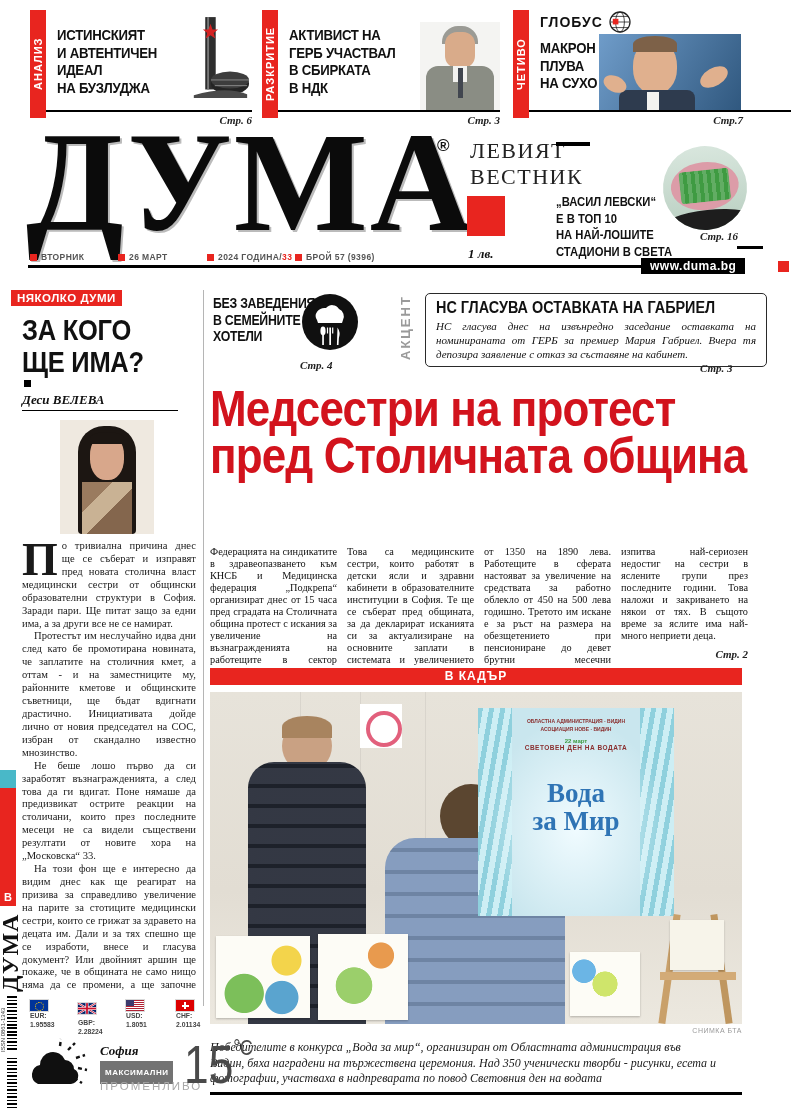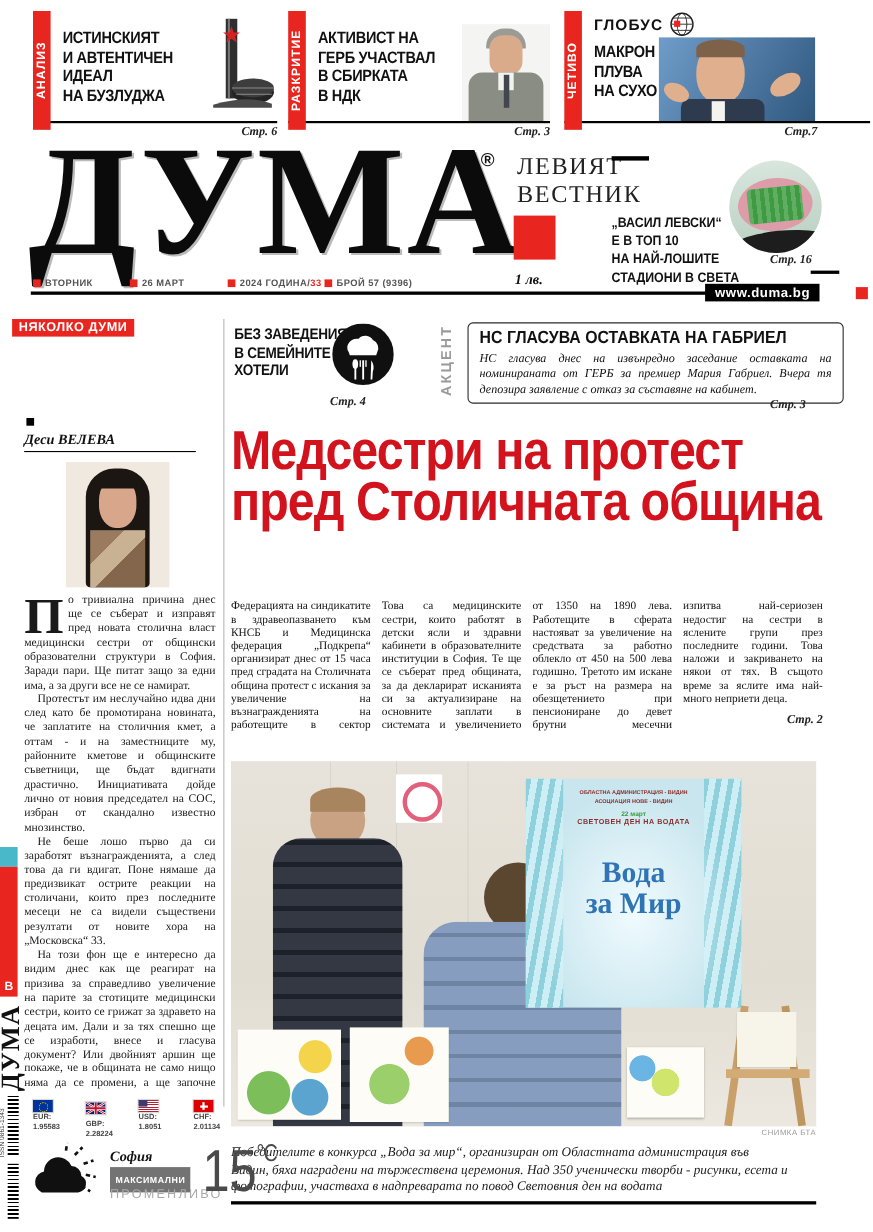--- a/index.html
+++ b/index.html
@@ -211,20 +211,24 @@
   </div>
   <div class="abs dateline" style="left:295px;top:252px;">
     <span class="sq"></span><span>БРОЙ 57 (9396)</span>
   </div>
 
   <div class="abs rule" style="left:28px;top:265px;width:615px;height:3px;"></div>
   <div class="abs wwwpill" style="left:641px;top:258px;">www.duma.bg</div>
   <div class="abs redbox" style="left:778px;top:261px;width:11px;height:11px;"></div>
 
   <div class="abs rubric" style="left:11px;top:290px;">НЯКОЛКО ДУМИ</div>
+  <div class="abs op-title" style="left:22px;top:314px;">
+    <span class="tl">ЗА КОГО</span>
+    <span class="tl">ЩЕ ИМА?</span>
+  </div>
   <div class="abs" style="left:24px;top:380px;width:7px;height:7px;background:#000;"></div>
   <div class="abs author" style="left:22px;top:392px;">Деси ВЕЛЕВА</div>
   <div class="abs" style="left:22px;top:410px;width:156px;height:1px;background:#000;"></div>
 
   <div class="abs ph-velova" style="left:60px;top:420px;width:94px;height:114px;">
     <div class="abs" style="left:18px;top:6px;width:58px;height:108px;background:#1c1612;border-radius:26px 26px 4px 4px;"></div>
     <div class="abs" style="left:30px;top:14px;width:34px;height:46px;background:#d8a78b;border-radius:45%;"></div>
     <div class="abs" style="left:30px;top:12px;width:34px;height:12px;background:#1c1612;border-radius:50% 50% 0 0;"></div>
     <div class="abs" style="left:22px;top:62px;width:50px;height:52px;background:linear-gradient(135deg,#9a7b5f 0 30%,#c9b294 30% 55%,#84664d 55%);"></div>
   </div>
@@ -268,20 +272,21 @@
     <span class="hl">Медсестри на протест</span>
     <span class="hl">пред Столичната община</span>
   </div>
 
   <div class="col" style="left:210px;top:546px;">Федерацията на синдикатите в здравеопазването към КНСБ и Медицинска федерация „Подкрепа“ организират днес от 15 часа пред сградата на Столичната община протест с искания за увеличение на възнагражденията на работещите в сектор „Детско и училищно здравеопазване“.</div>
   <div class="col" style="left:347px;top:546px;">Това са медицинските сестри, които работят в детски ясли и здравни кабинети в образователните институции в София. Те ще се съберат пред общината, за да декларират исканията си за актуализиране на основните заплати в системата и увеличението им</div>
   <div class="col" style="left:484px;top:546px;">от 1350 на 1890 лева. Работещите в сферата настояват за увеличение на средствата за работно облекло от 450 на 500 лева годишно. Третото им искане е за ръст на размера на обезщетението при пенсиониране до девет брутни месечни възнаграждения. София е градът, който</div>
   <div class="col" style="left:621px;top:546px;">изпитва най-сериозен недостиг на сестри в яслените групи през последните години. Това наложи и закриването на някои от тях. В същото време за яслите има най-много неприети деца.</div>
   <div class="abs pageref" style="left:621px;top:648px;width:127px;text-align:right;">Стр. 2</div>
 
+  <div class="abs kadr" style="left:210px;top:668px;width:532px;height:17px;">В КАДЪР</div>
 
   <div class="abs photo" style="left:210px;top:692px;width:532px;height:332px;">
     <div class="wallline" style="left:90px;"></div>
     <div class="wallline" style="left:150px;"></div>
     <div class="wallline" style="left:215px;"></div>
 
     <div class="abs" style="left:150px;top:12px;width:42px;height:44px;background:#fff;">
       <div class="abs" style="left:6px;top:7px;width:28px;height:28px;border:4px solid #e2607c;border-radius:50%;"></div>
     </div>
 

